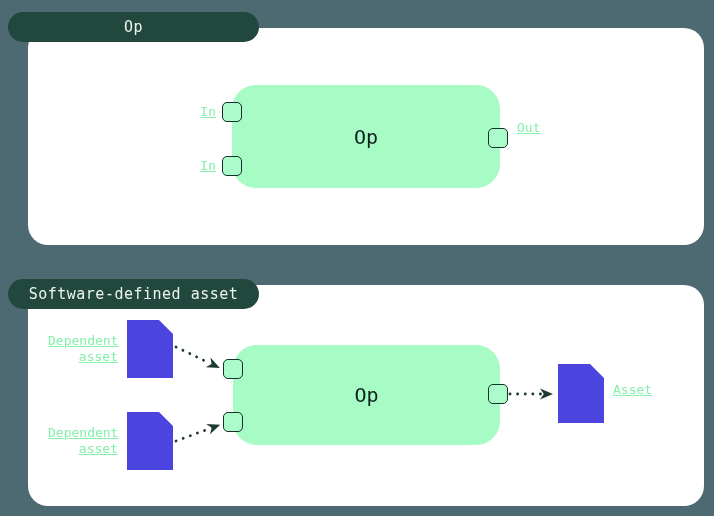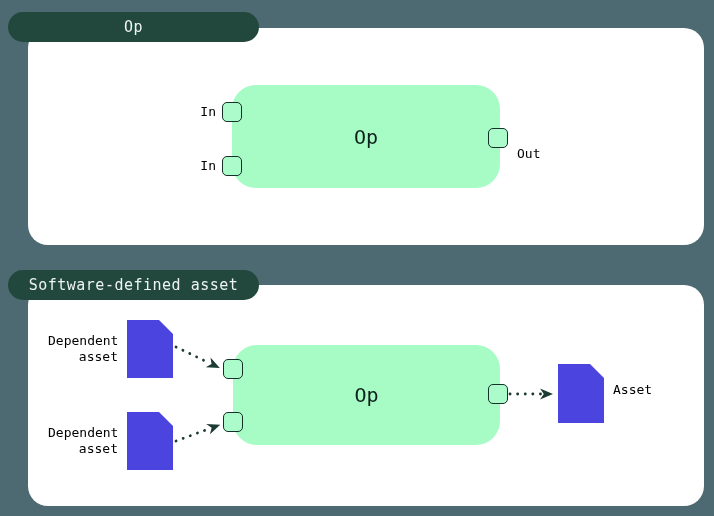--- a/index.html
+++ b/index.html
@@ -18,39 +18,39 @@
   .panel.p1{top:28px;height:217px;}
   .panel.p2{top:285px;height:221px;}
 
   .tab{
     position:absolute;left:8px;width:251px;height:30px;
     background:#22483e;border-radius:15px;
     color:#eef4f1;font-size:15px;line-height:30px;text-align:center;
     z-index:4;letter-spacing:0.5px;
   }
   .tab.t1{top:12px;}
-  .tab.t2{top:270px;}
+  .tab.t2{top:279px;}
 
   .opnode{
     position:absolute;background:#a7fbc5;border-radius:24px;
     display:flex;align-items:center;justify-content:center;
     color:#0d211c;font-size:20px;z-index:2;
   }
   .opnode.n1{left:232px;top:85px;width:268px;height:103px;}
   .opnode.n2{left:233px;top:345px;width:267px;height:100px;}
 
   .port{
     position:absolute;width:20px;height:20px;box-sizing:border-box;
     background:#abfcca;border:1.6px solid #143029;border-radius:5px;
     z-index:3;
   }
 
   .lbl{
-    position:absolute;color:#000000;font-size:13px;line-height:16px;
-    z-index:2;white-space:pre-line;
+    position:absolute;color:#86efac;font-size:13px;line-height:16px;
+    z-index:2;white-space:pre-line;text-decoration:underline;
   }
   .lbl.right{text-align:right;}
 
   .doc{
     position:absolute;width:46px;height:58px;background:#4c44de;
     clip-path:polygon(0 0,calc(100% - 14px) 0,100% 14px,100% 100%,0 100%);
     z-index:2;
   }
 
   svg.arrows{position:absolute;inset:0;z-index:3;pointer-events:none;}
@@ -66,21 +66,21 @@
 
   <div class="panel p1"></div>
   <div class="tab t1">Op</div>
 
   <div class="opnode n1">
     <span>Op</span>
   </div>
 
   <div class="lbl right" style="left:176px;top:104px;width:40px;">In</div>
   <div class="lbl right" style="left:176px;top:158px;width:40px;">In</div>
-  <div class="lbl" style="left:517px;top:146px;">Out</div>
+  <div class="lbl" style="left:517px;top:120px;">Out</div>
 
   <div class="port" style="left:222px;top:102px;"></div>
   <div class="port" style="left:222px;top:156px;"></div>
   <div class="port" style="left:488px;top:128px;"></div>
 
   <div class="panel p2"></div>
   <div class="tab t2">Software-defined asset</div>
 
   <div class="opnode n2">
     <span>Op</span>

